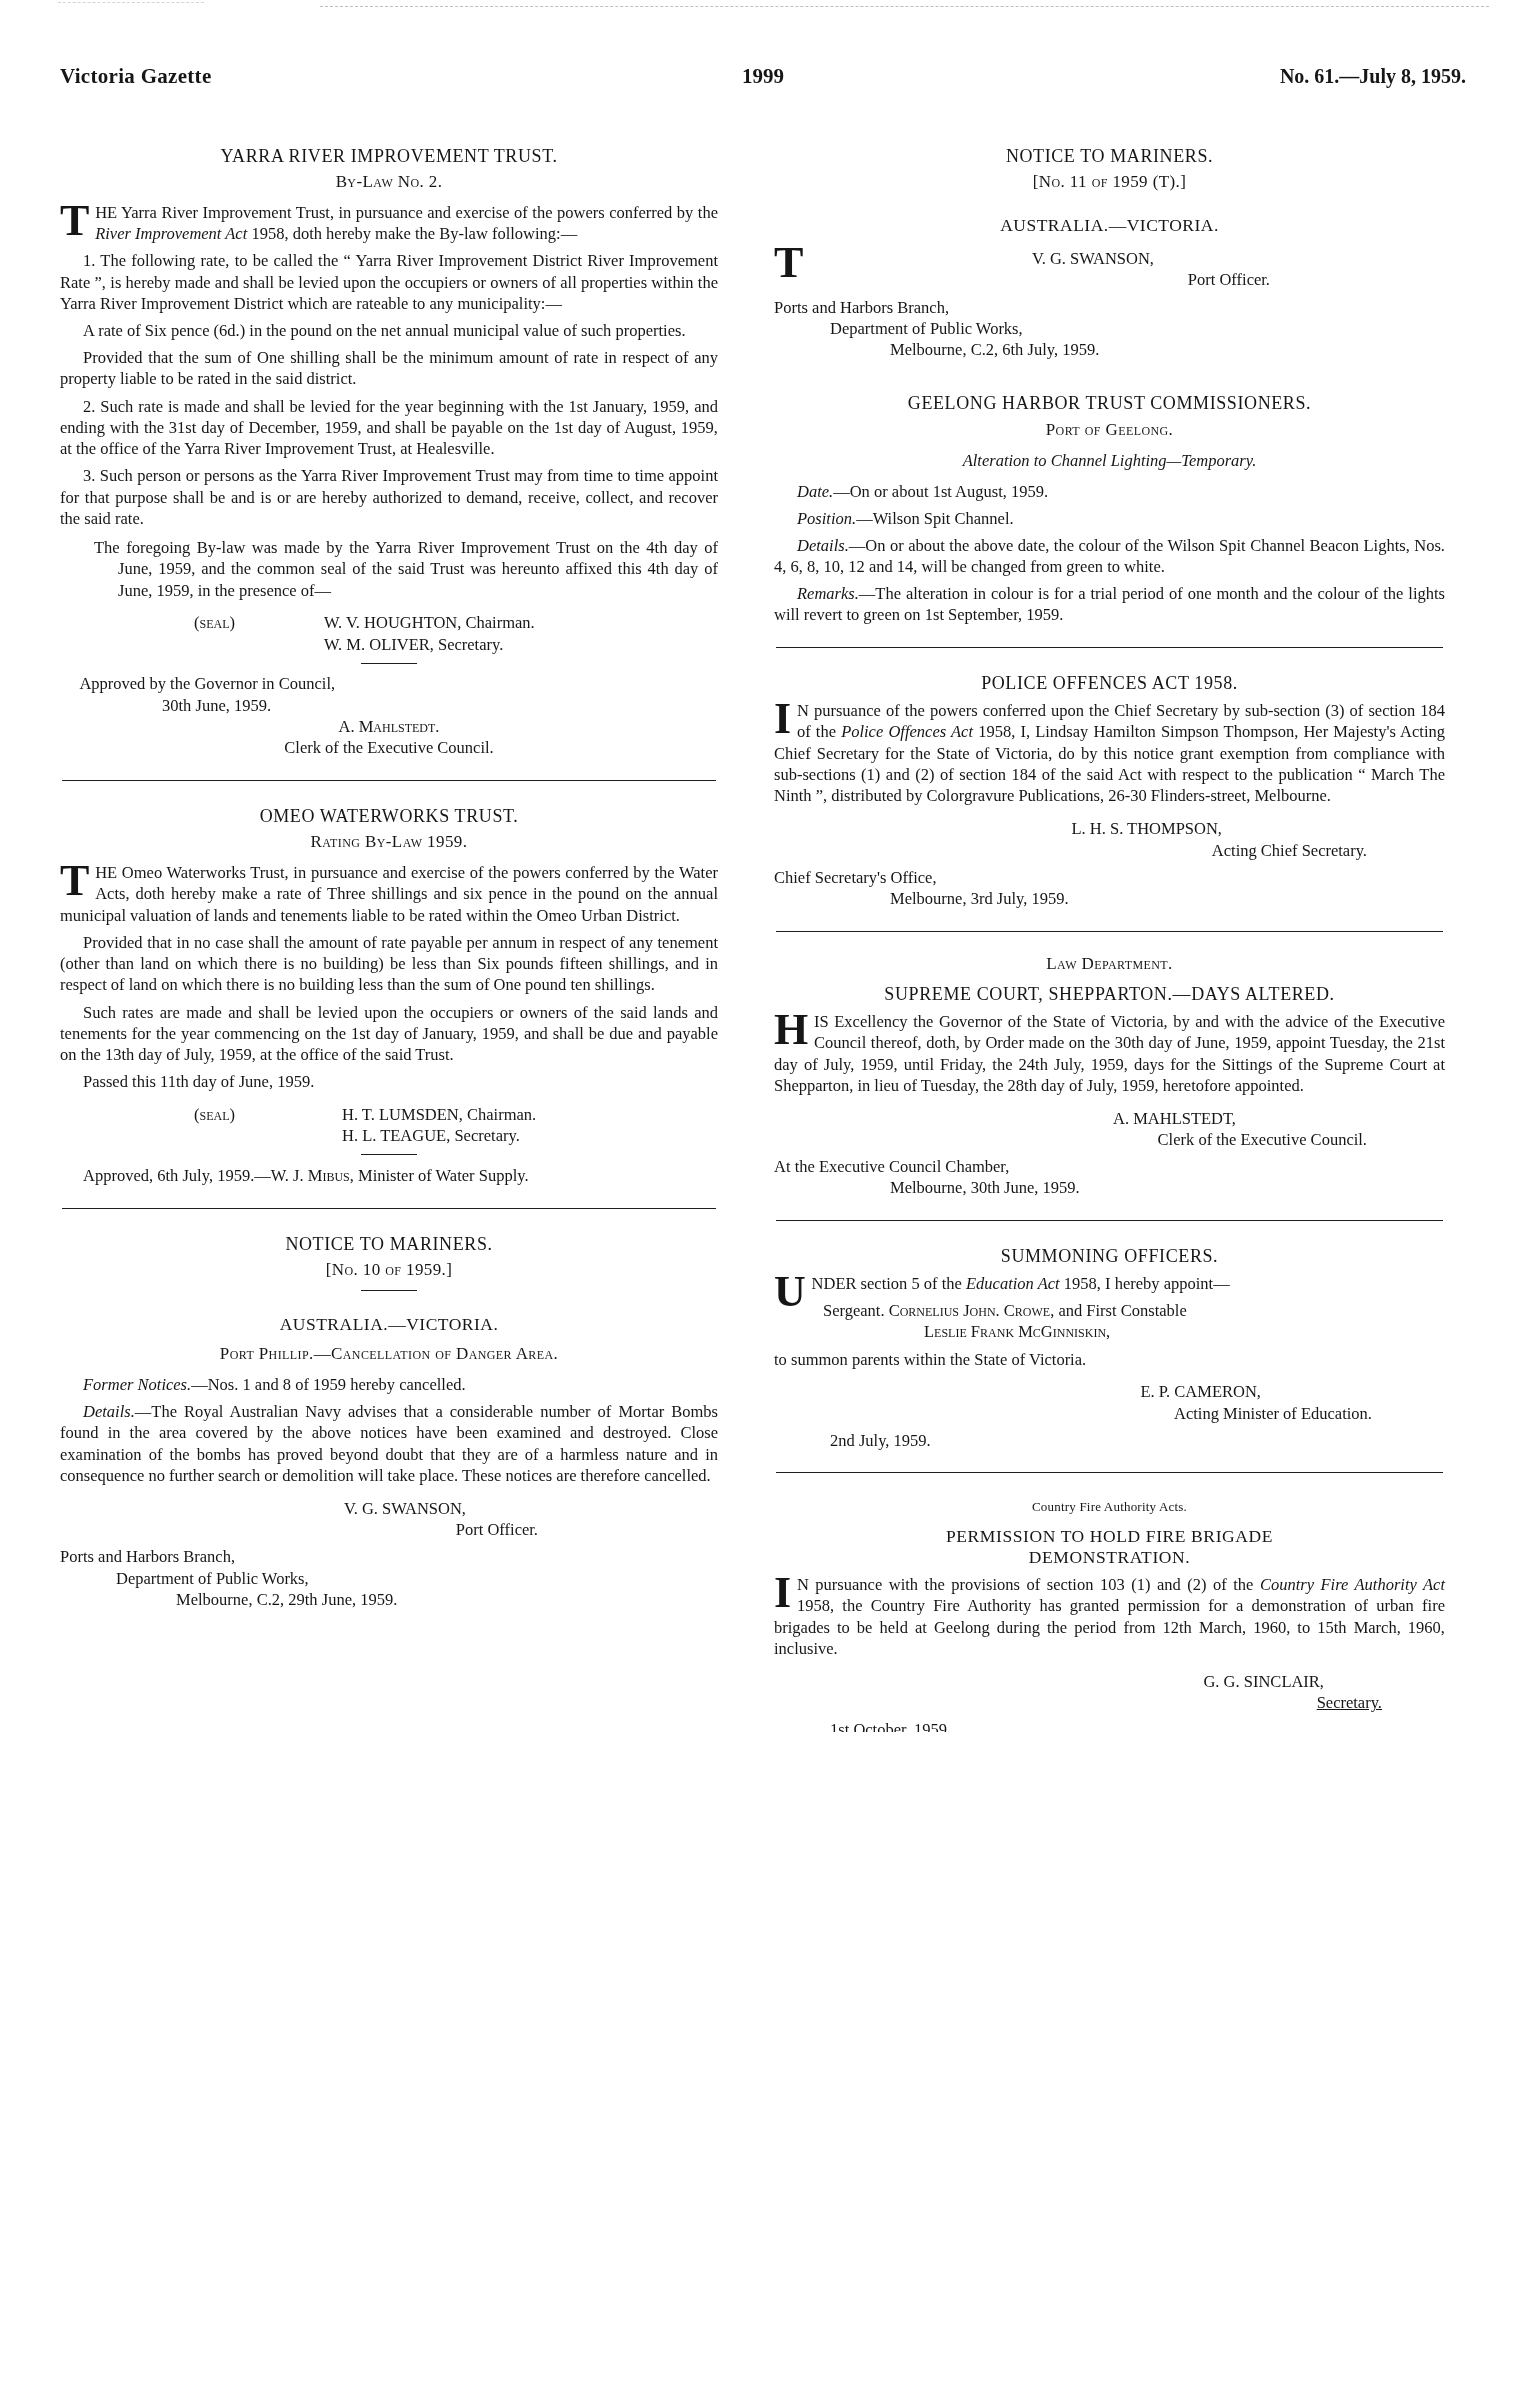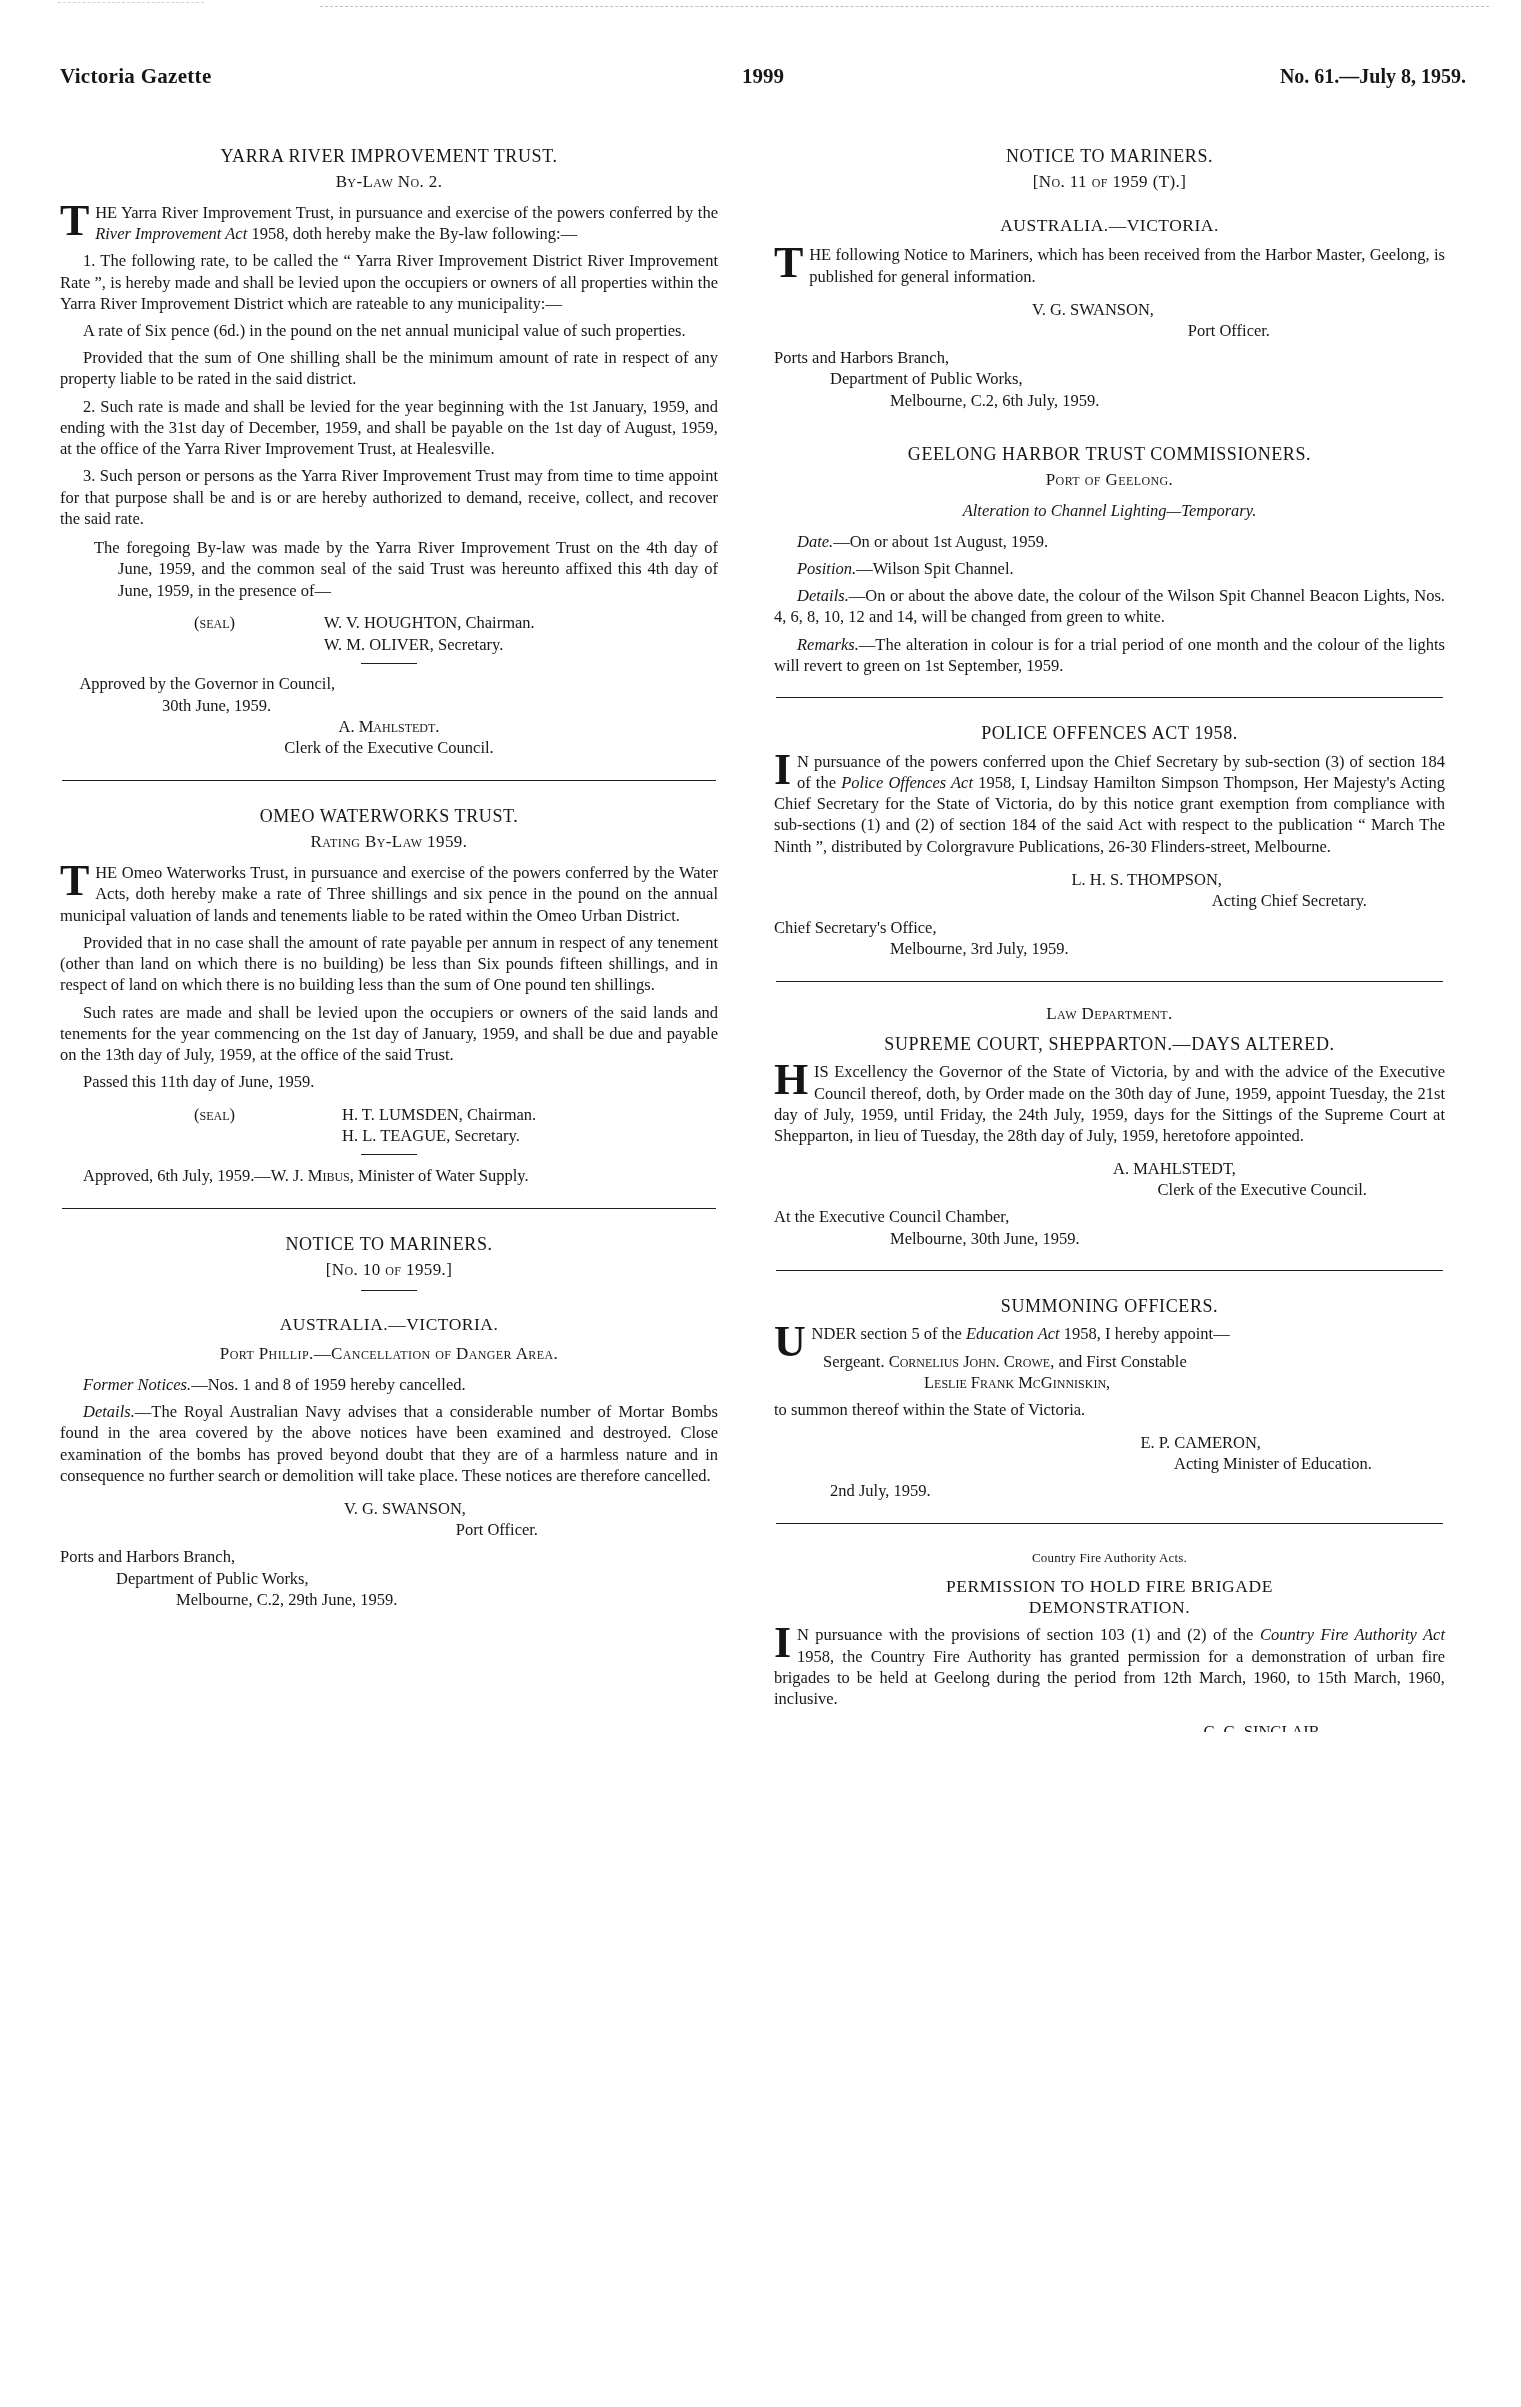--- a/index.html
+++ b/index.html
@@ -149,21 +149,20 @@
     </div>
 
     <div class="col-right">
 
       <div>
         <div class="sec-title tight">NOTICE TO MARINERS.</div>
         <div class="sec-sub"><span>[No. 11 </span><span class="sc">of</span><span> 1959 (T).]</span></div>
         <div class="cap-heading">AUSTRALIA.—VICTORIA.</div>
         <p class="p drop">
           <span class="dc">T</span>
-          <span><span>HE following Notice to Mariners, which has been received from the Harbor Master, Geelong, is published for general information.</span></span>
         </p>
         <div class="sig-right">
           <div style="padding-right:291px;">V. G. SWANSON,</div>
           <div style="padding-right:175px;">Port Officer.</div>
         </div>
         <div class="addr">
           <div>Ports and Harbors Branch,</div>
           <div class="ml58">Department of Public Works,</div>
           <div class="ml120">Melbourne, C.2, 6th July, 1959.</div>
         </div>
@@ -219,21 +218,21 @@
       <hr class="rule">
 
       <div>
         <div class="sec-title">SUMMONING OFFICERS.</div>
         <p class="p drop">
           <span class="dc">U</span>
           <span><span>NDER section 5 of the </span><span class="i">Education Act</span><span> 1958, I hereby appoint—</span></span>
         </p>
         <div class="appoint1"><span>Sergeant. </span><span class="sc">Cornelius John. Crowe</span><span>, and First Constable</span></div>
         <div class="appoint2"><span class="sc">Leslie Frank McGinniskin</span><span>,</span></div>
-        <p class="p noind">to summon thereof within the State of Victoria.</p>
+        <p class="p noind">to summon parents within the State of Victoria.</p>
         <div class="sig-right">
           <div style="padding-right:184px;">E. P. CAMERON,</div>
           <div style="padding-right:73px;">Acting Minister of Education.</div>
         </div>
         <div class="ml58">2nd July, 1959.</div>
       </div>
 
       <hr class="rule">
 
       <div>

